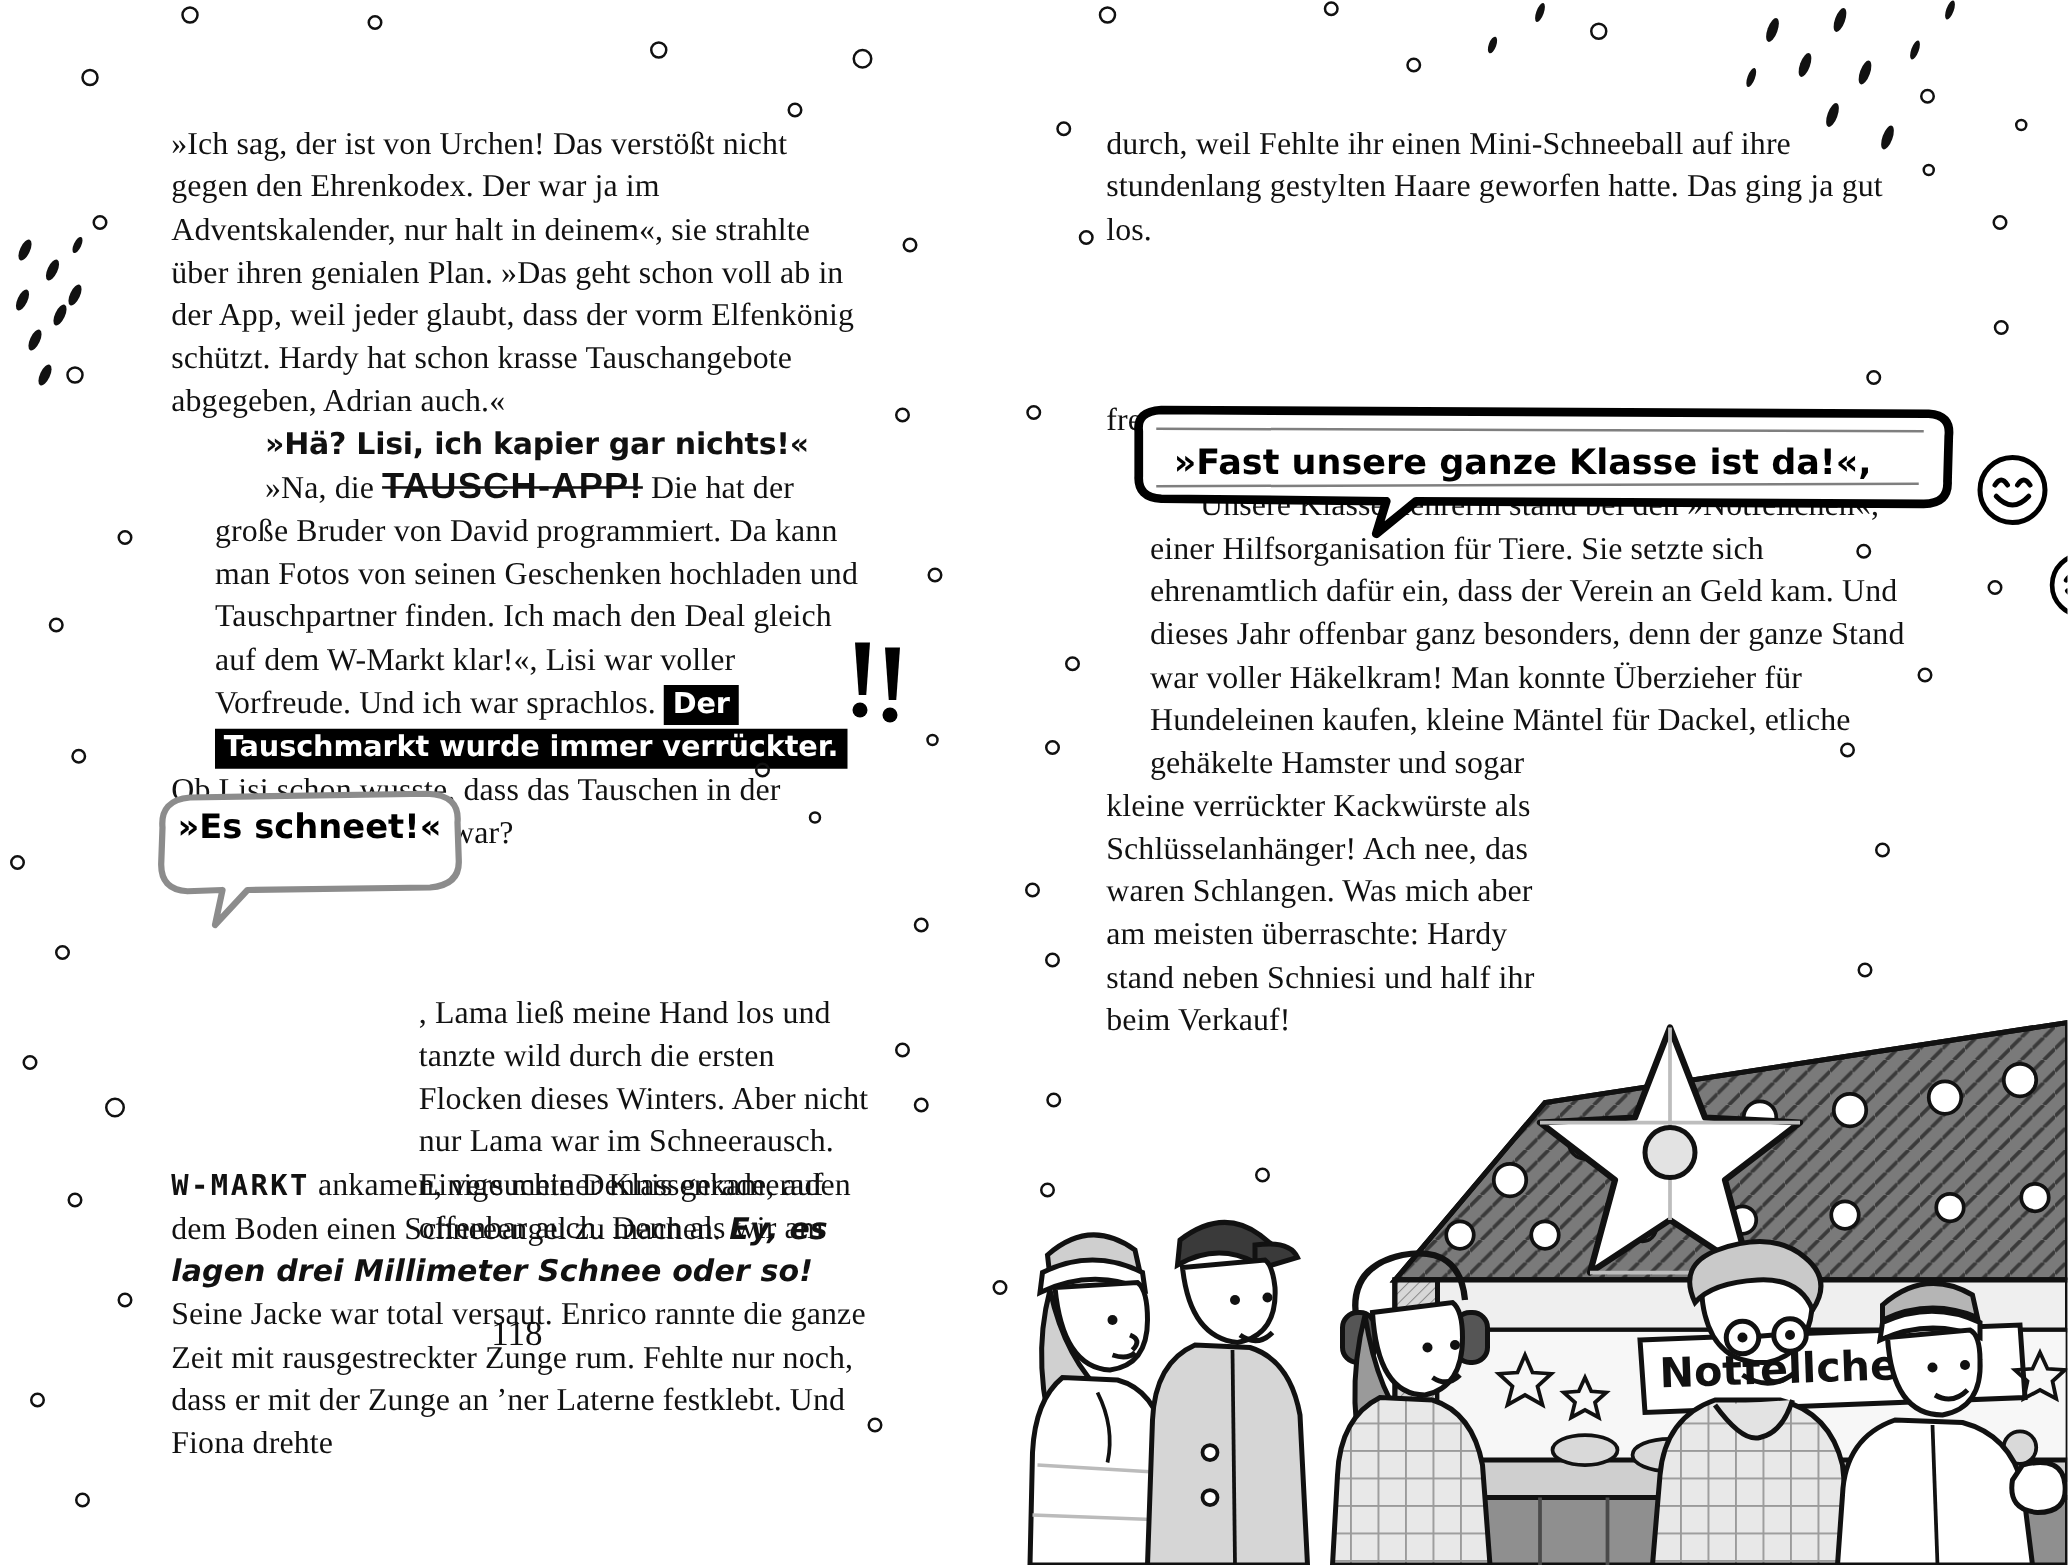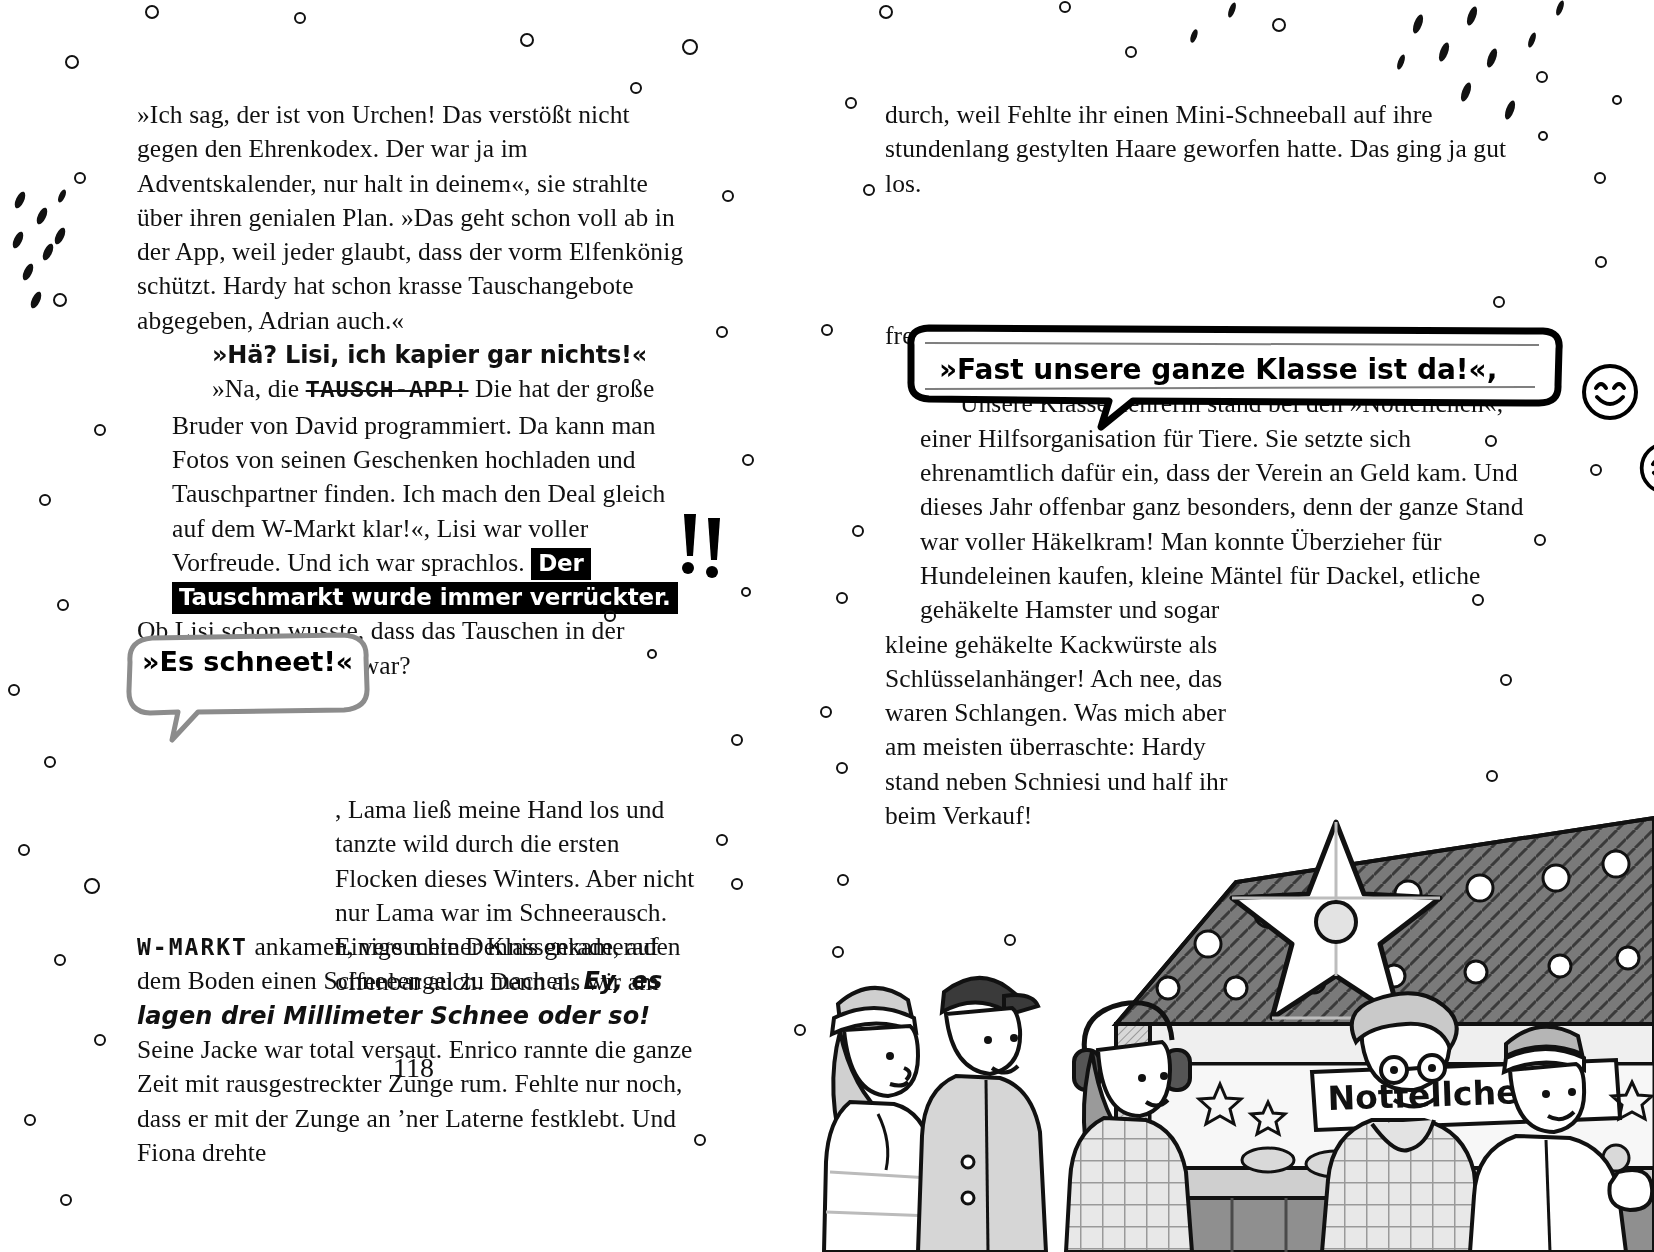--- a/index.html
+++ b/index.html
@@ -57,23 +57,23 @@
     text-indent: 40px;
     margin-left: 35px;
   }
   .hand-bold {
     font-family: "DejaVu Sans", sans-serif;
     font-weight: bold;
     font-size: 24px;
     letter-spacing: -0.2px;
   }
   .mono-deco {
-    font-family: Liberation Mono, monospace;
-    font-weight: bold;
-    font-size: 23px;
+    font-family: Liberation Sans, sans-serif;
+    font-weight: bold;
+    font-size: 29px;
     letter-spacing: 1px;
     text-decoration: line-through;
     text-decoration-thickness: 1.5px;
   }
   .mono-wide {
     font-family: "DejaVu Sans Mono", monospace;
     font-weight: bold;
     font-size: 23px;
     letter-spacing: 2px;
   }
@@ -319,21 +319,21 @@
       </div>
 
       <p>freute sich Helin.</p>
 
       <p class="indent">
         <span class="hand-bold">»Da vorne am Stand ist sogar Schniesi!«</span>
       </p>
 
       <p class="indent">Unsere Klassenlehrerin stand bei den »Notfellchen«, einer Hilfsorganisation für Tiere. Sie setzte sich ehrenamtlich dafür ein, dass der Verein an Geld kam. Und dieses Jahr offenbar ganz besonders, denn der ganze Stand war voller Häkelkram! Man konnte Überzieher für Hundeleinen kaufen, kleine Mäntel für Dackel, etliche gehäkelte Hamster und sogar</p>
 
-      <p class="narrow">kleine gehäkelte Kackwürste als Schlüsselanhänger! Ach nee, das waren Schlangen. Was mich aber am meisten überraschte: Hardy stand neben Schniesi und half ihr beim Verkauf!</p>
+      <p class="narrow">kleine verrückter Kackwürste als Schlüsselanhänger! Ach nee, das waren Schlangen. Was mich aber am meisten überraschte: Hardy stand neben Schniesi und half ihr beim Verkauf!</p>
     </div>
   </div>
 
   <svg class="illus" viewBox="0 0 838 620" xmlns="http://www.w3.org/2000/svg">
     <defs>
       <pattern id="hatch" width="6" height="6" patternUnits="userSpaceOnUse" patternTransform="rotate(45)">
         <rect width="6" height="6" fill="#d8d8d8"></rect>
         <line x1="0" y1="0" x2="0" y2="6" stroke="#8a8a8a" stroke-width="1.6"></line>
       </pattern>
       <pattern id="plaid" width="22" height="22" patternUnits="userSpaceOnUse">

